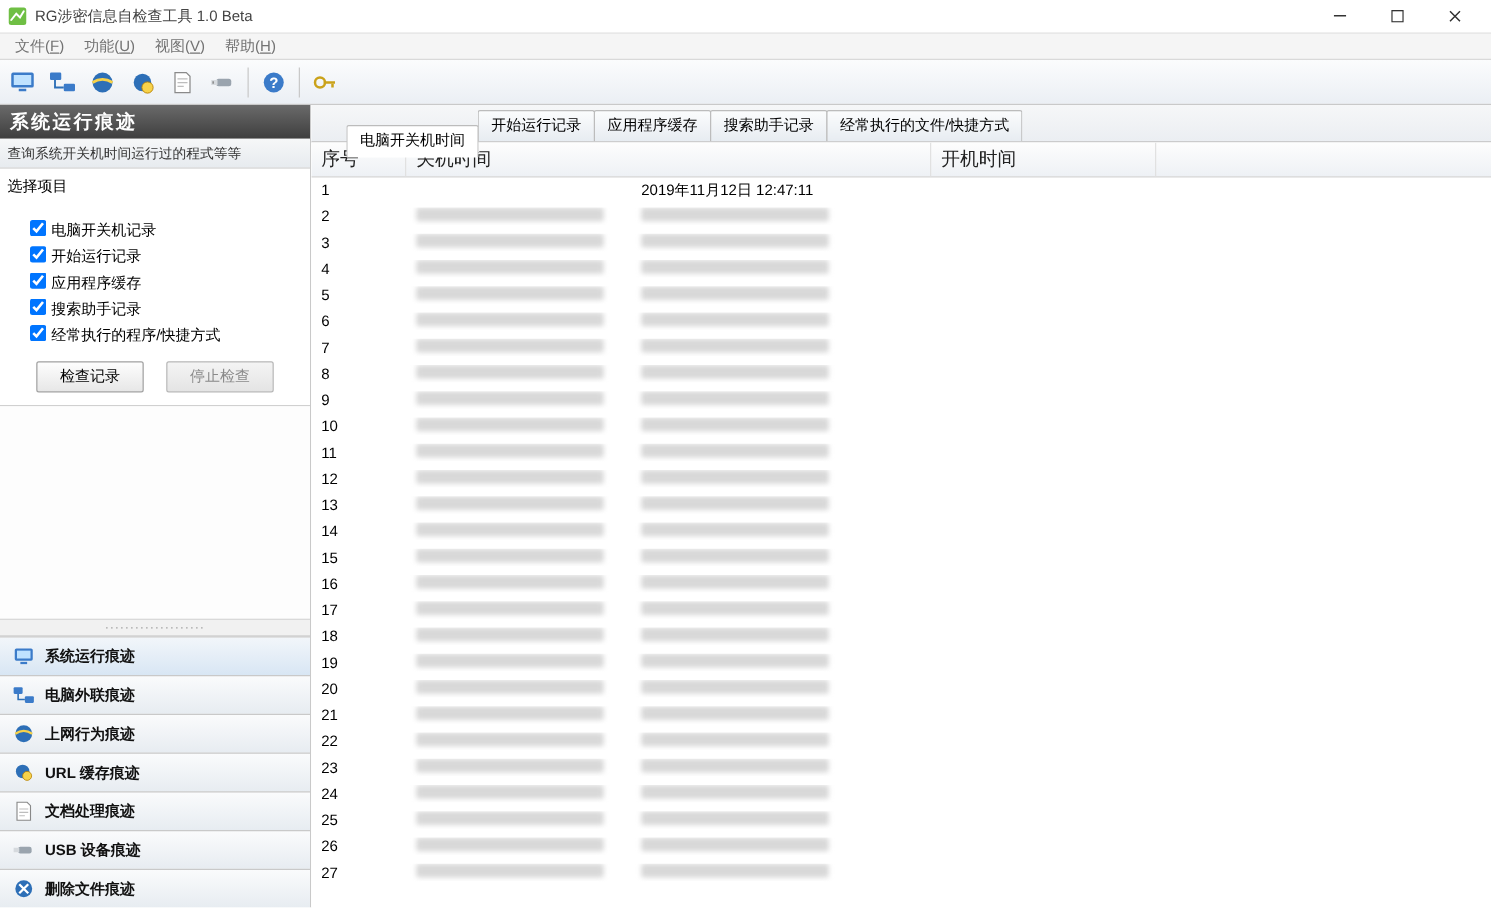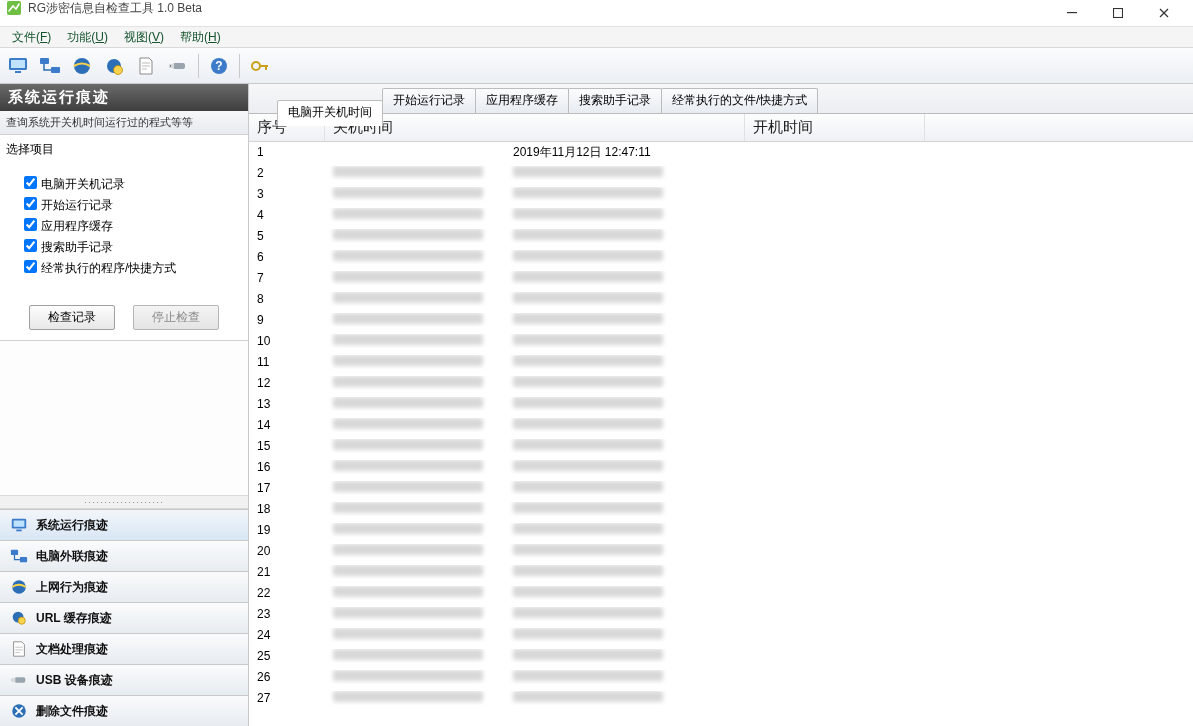--- a/index.html
+++ b/index.html
@@ -1,47 +1,47 @@
 <!DOCTYPE html>
 <html><head>
 <meta charset="utf-8">
 <style>
 * { margin: 0; padding: 0; box-sizing: border-box; font-family: "Microsoft YaHei", "SimSun", Tahoma, sans-serif; font-size: 12px; }
 html, body { width: 1193px; height: 726px; overflow: hidden; background: #fff; color: #000; }
 
 
-.titlebar { height: 26px; display: flex; align-items: flex-start; padding: 0 6px; background: #fff; }
+.titlebar { height: 26px; display: flex; align-items: center; padding: 0 6px; background: #fff; }
 .titlebar .app-icon { width: 16px; height: 16px; margin-right: 6px; display: inline-flex; }
 .titlebar .title-text { color: #444; flex: 0 0 auto; }
 .titlebar .spacer { flex: 1 1 auto; }
 .titlebar .win-btn { width: 46px; height: 26px; display: flex; align-items: center; justify-content: center; color: #444; cursor: default; }
 
 
 .menubar { height: 22px; display: flex; align-items: stretch; padding: 0 4px; background: #f5f5f5; border-top: 1px solid #e3e3e3; border-bottom: 1px solid #d9d9d9; }
-.menubar .menu-item { padding: 0 8px; display: flex; align-items: center; color: #14532d; cursor: default; }
+.menubar .menu-item { padding: 0 8px; display: flex; align-items: center; color: #737373; cursor: default; }
 .menubar .menu-item .ul { text-decoration: underline; }
 
 
 .toolbar { height: 36px; display: flex; align-items: center; padding: 2px 4px; gap: 4px; background: linear-gradient(#fbfcfd,#ebeff4); border-bottom: 1px solid #c9c9c9; }
 .tool-btn { width: 28px; height: 28px; display: flex; align-items: center; justify-content: center; border: 1px solid transparent; border-radius: 2px; cursor: default; }
 .tool-sep { width: 1px; height: 24px; background: #c9c9c9; margin: 0 2px; }
 
 
 .body { display: flex; height: calc(726px - 26px - 22px - 36px); }
 .sidebar { width: 249px; flex: 0 0 249px; border-right: 1px solid #c9c9c9; display: flex; flex-direction: column; background: #f7f7f7; }
 .main { flex: 1 1 auto; display: flex; flex-direction: column; background: #fff; overflow: hidden; }
 
 
 .panel-header { background: linear-gradient(#6a6a6a,#3e3e3e); color: #fff; font-weight: bold; font-size: 15px; padding: 4px 8px; letter-spacing: 2px; }
 .panel-desc { background: linear-gradient(#f6f7f8,#e7ebef); color: #333; padding: 4px 6px; border-bottom: 1px solid #d0d0d0; font-size: 11px; }
 .panel-body { background: #fff; border-bottom: 1px solid #d0d0d0; padding: 4px 6px 10px 6px; }
 .group-label { color: #000; margin: 2px 0 16px 0; }
 .chk-row { display: flex; align-items: flex-start; gap: 4px; padding: 2px 0 2px 18px; }
 .chk-row input { width: 13px; height: 13px; }
-.btn-row { display: flex; gap: 18px; justify-content: center; margin-top: 26px; }
+.btn-row { display: flex; gap: 18px; justify-content: center; margin-top: 10px; }
 .win-button { min-width: 86px; padding: 3px 8px; background: linear-gradient(#fdfdfd,#e7e7e7); border: 1px solid #a0a0a0; border-radius: 2px; cursor: default; text-align: center; }
 .win-button.disabled { color: #8a8a8a; background: linear-gradient(#f4f4f4,#e4e4e4); border-color: #b5b5b5; }
 
 
 .splitter { text-align: center; color: #888; letter-spacing: 1px; font-size: 9px; padding: 1px 0; background: #f1f1f1; border-top: 1px solid #d9d9d9; border-bottom: 1px solid #d9d9d9; }
 
 
 .navstack { margin-top: auto; }
 .navbtn { display: flex; align-items: center; gap: 8px; padding: 6px 10px; background: linear-gradient(#fafbfc,#e7ecf1); border-top: 1px solid #c9c9c9; cursor: default; }
 .navbtn.active { background: linear-gradient(#f2f6fa,#d8e6f4); }

